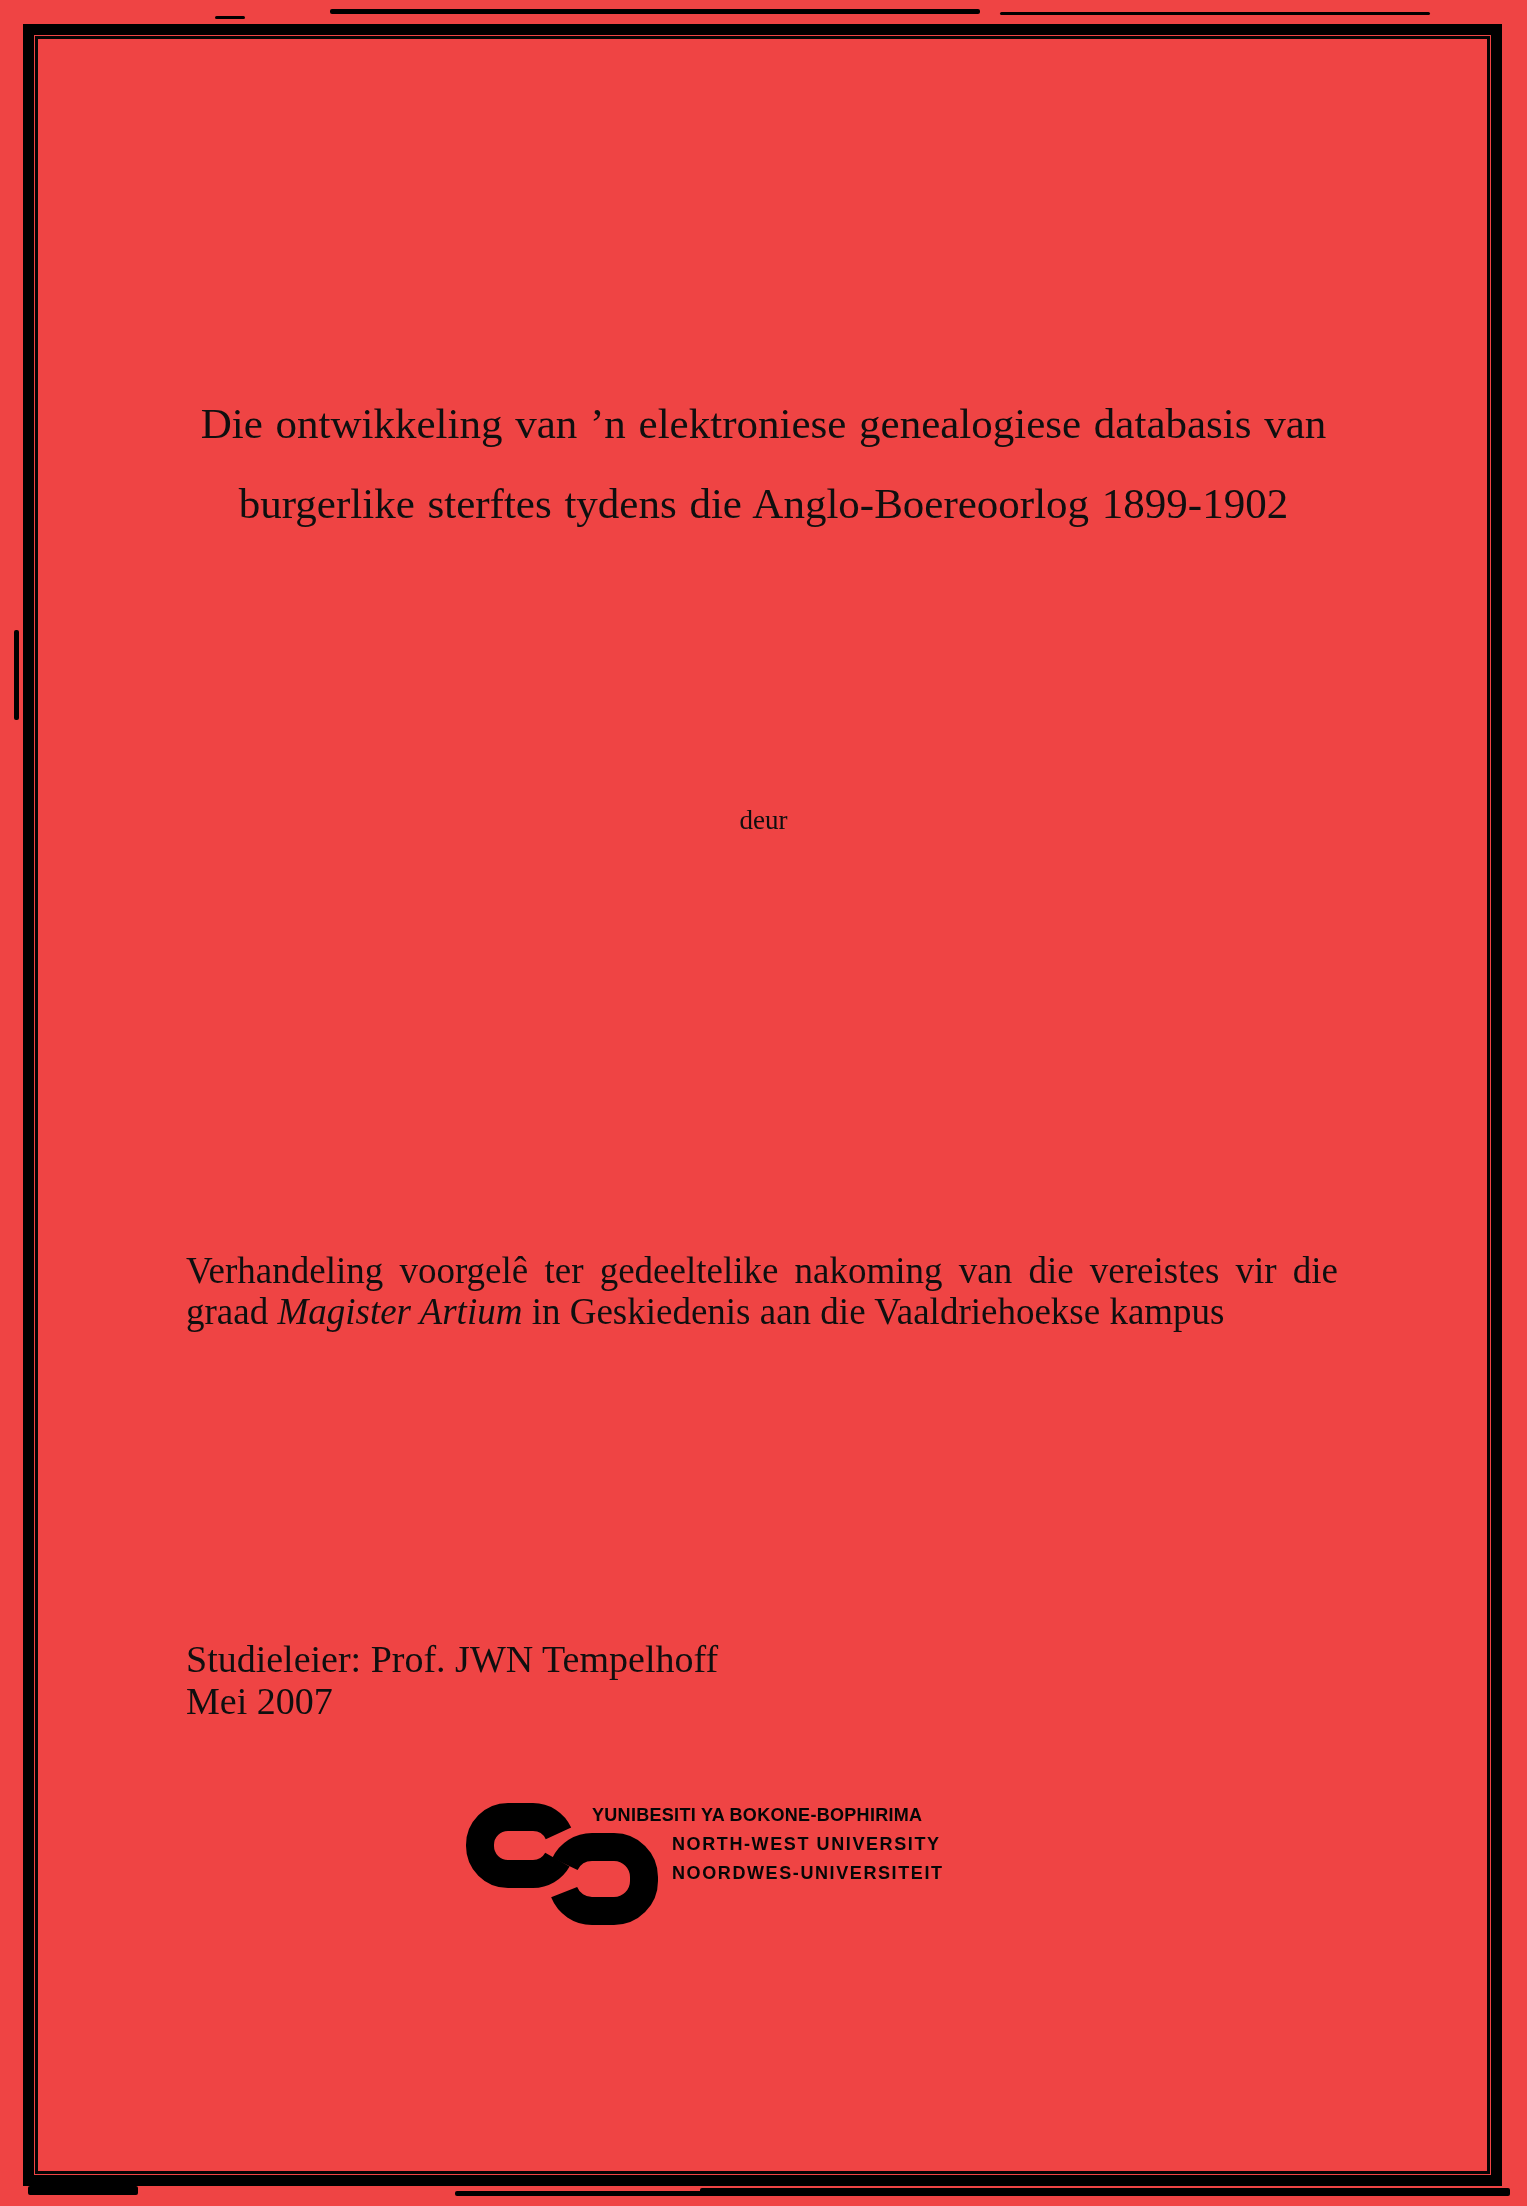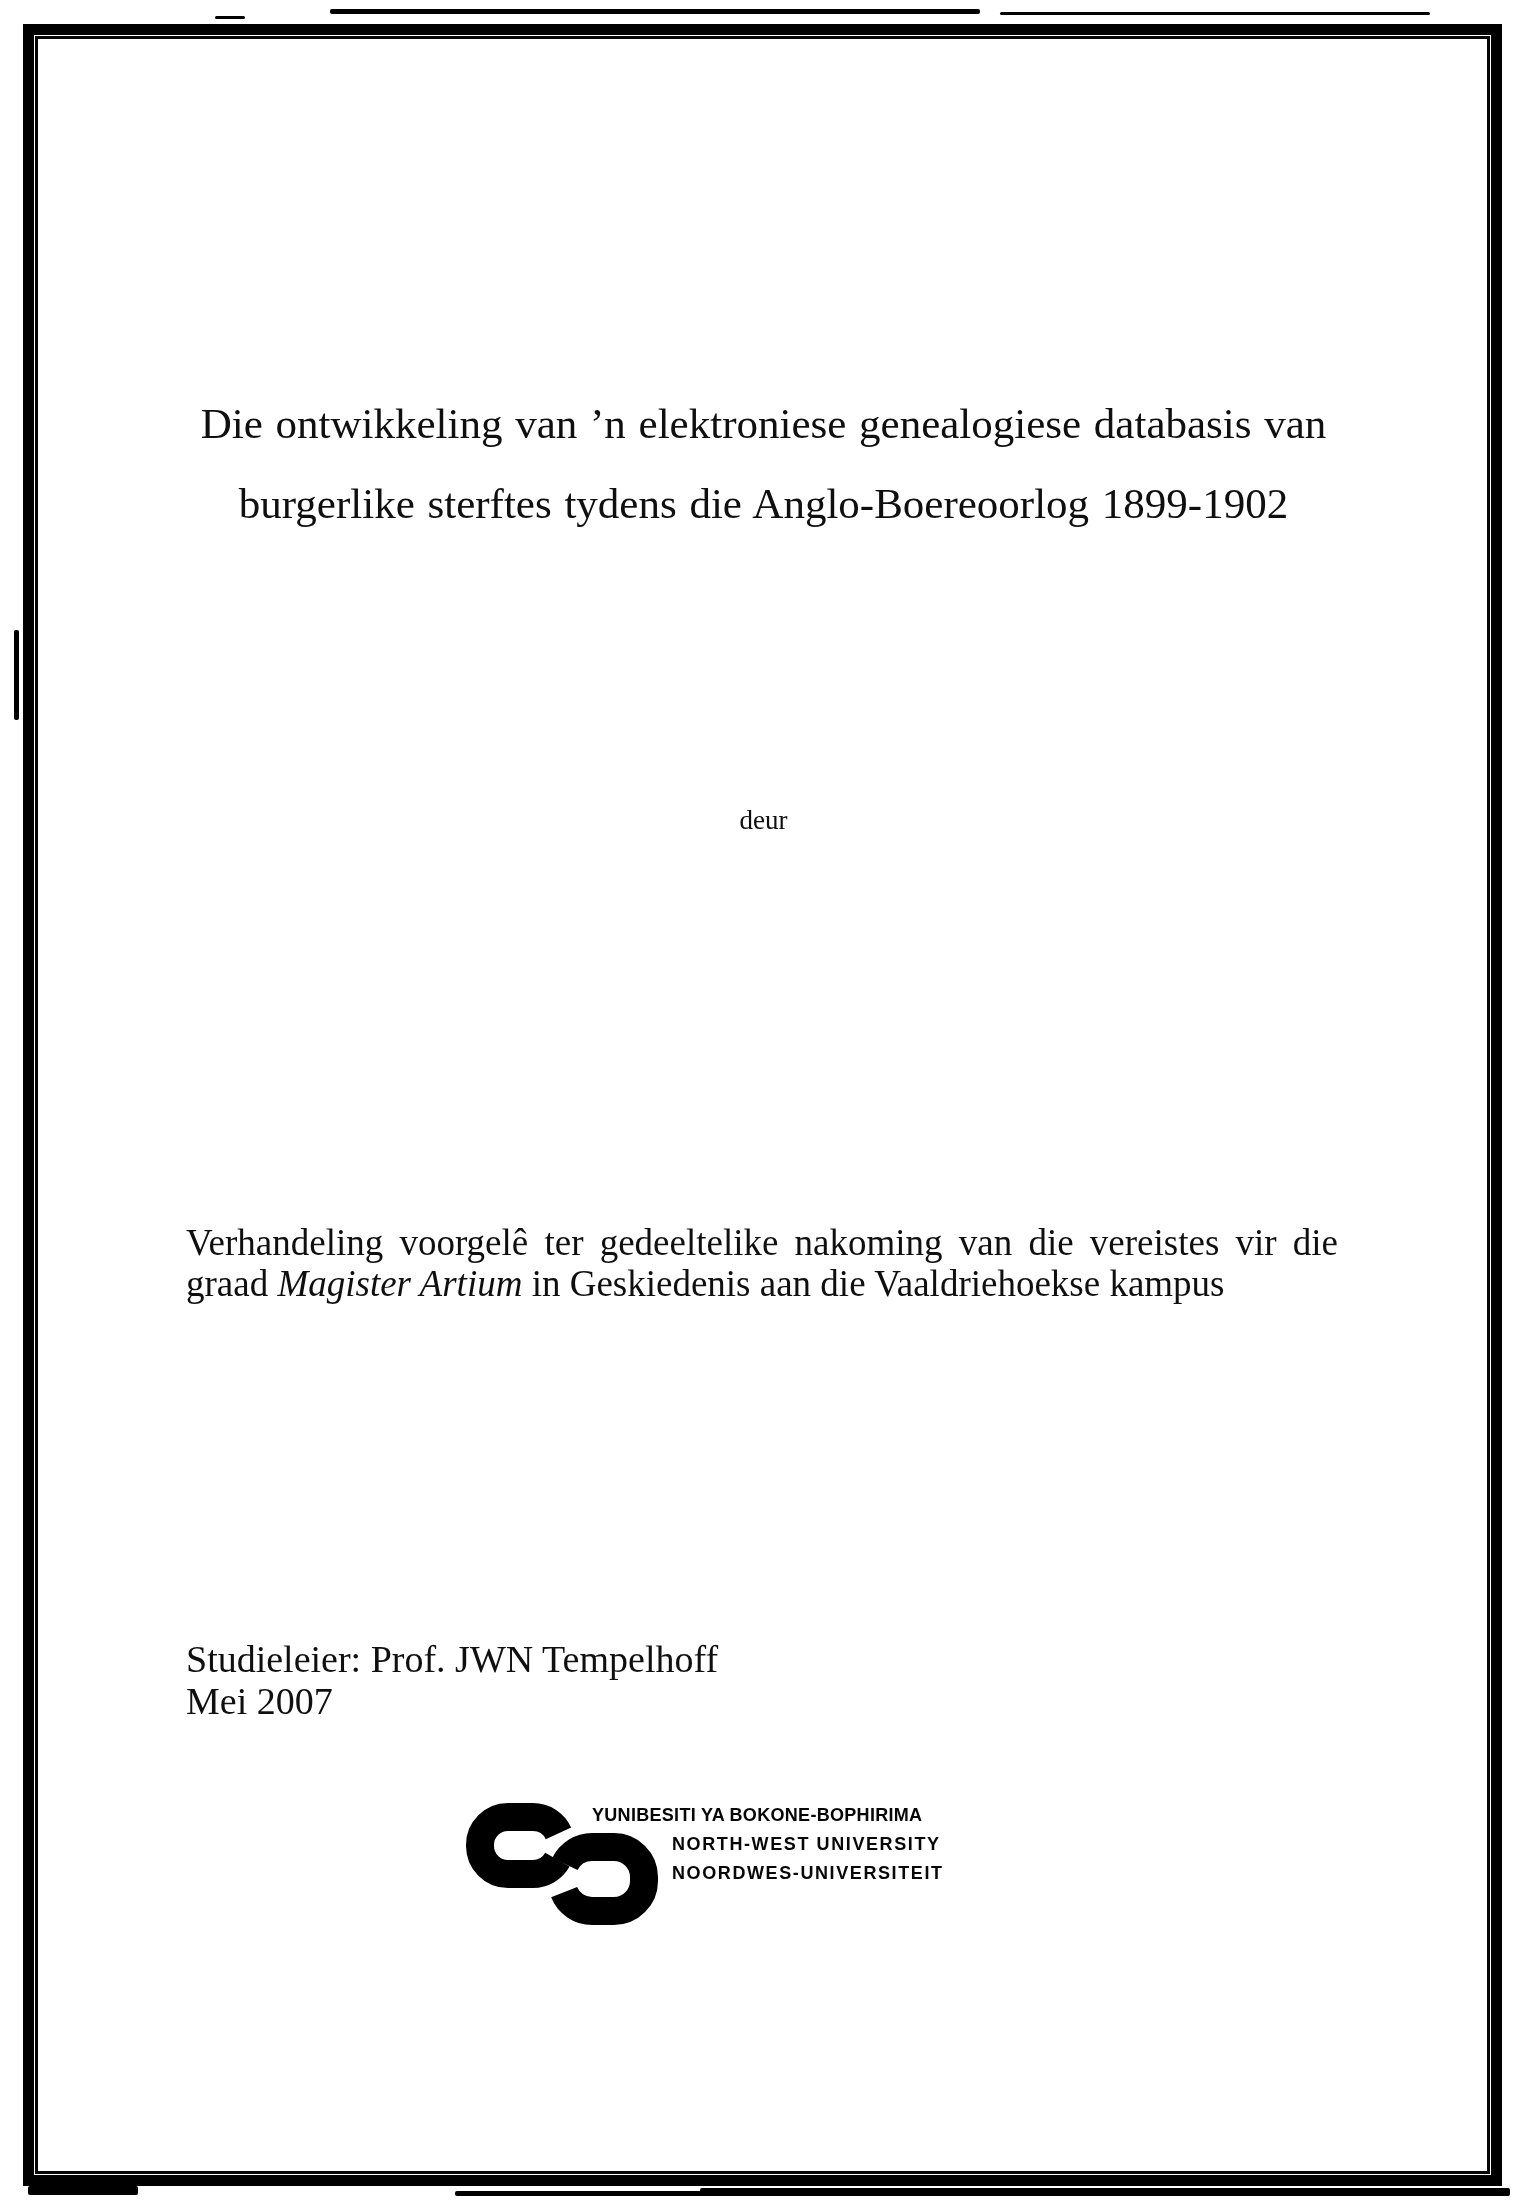--- a/index.html
+++ b/index.html
@@ -1,19 +1,19 @@
 <!DOCTYPE html>
 <html><head>
 <meta charset="utf-8">
 <style>
   html,body{margin:0;padding:0;background:#e8e8e8;}
   .page{
     position:relative;
     width:1527px;height:2206px;
-    background:#ffffff;
+    background:#ef4444;
     font-family:"Liberation Serif","DejaVu Serif",serif;
     color:#0f0f0f;
     overflow:hidden;
   }
   
   .frame-outer{
     position:absolute;left:23px;top:24px;right:25px;bottom:20px;
     border:11px solid #000;
   }
   .frame-inner{
@@ -47,20 +47,21 @@
     text-align:center;
     font-size:40px;line-height:48px;
   }
   .statement{
     position:absolute;left:186px;top:1222px;width:1152px;
     font-size:37px;line-height:41px;
   }
   .statement .just{
     text-align:justify;
     text-align-last:justify;
+    margin-top:28px;
   }
   .statement em{font-style:italic;}
   .supervisor-block{
     position:absolute;left:186px;top:1638px;
     font-size:38px;line-height:42px;
   }
   .logo{position:absolute;left:453px;top:1793px;width:680px;height:160px;}
   .logo svg{position:absolute;left:0;top:0;}
   .logo-text{
     position:absolute;left:139px;top:8px;

